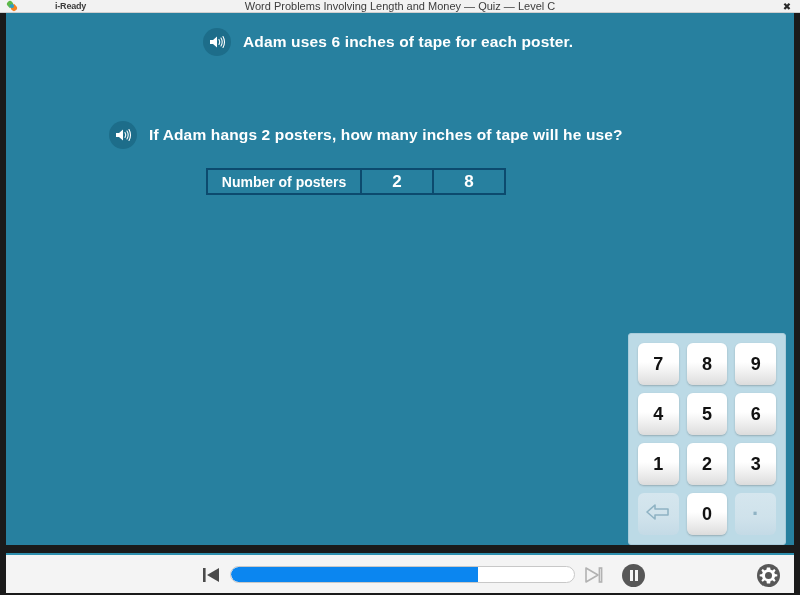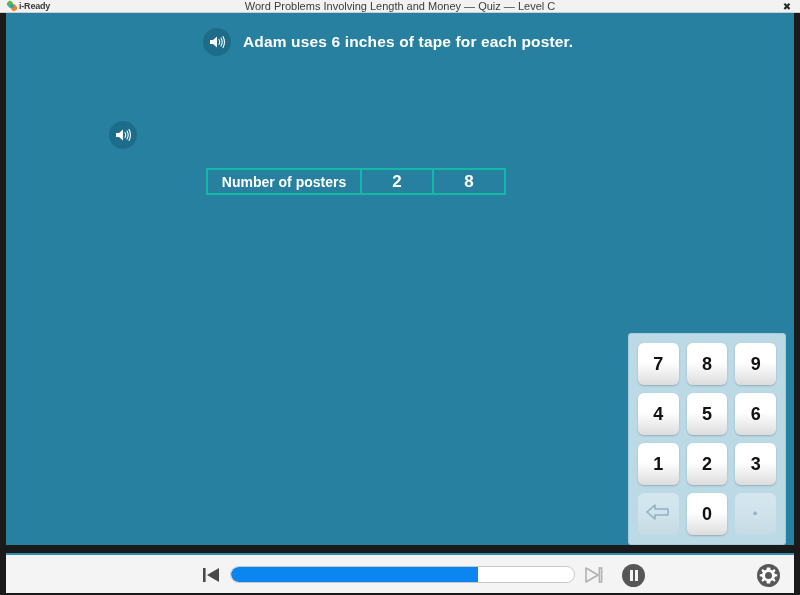--- a/index.html
+++ b/index.html
@@ -67,20 +67,21 @@
     left: 3px; top: 3px;
     transform: rotate(45deg);
   }
 
   .tb-brand {
     font-size: 9px;
     font-weight: bold;
     color: #3a3a3a;
     letter-spacing: -0.2px;
     line-height: 10px;
+    margin-left: 36px;
   }
 
   .tb-title {
     position: absolute;
     left: 0; right: 0;
     text-align: center;
     font-size: 11px;
     color: #3c3c3c;
     line-height: 13px;
     white-space: nowrap;
@@ -144,21 +145,21 @@
   .q2 { top: 108px; left: 103px; }
 
   
   .datatable {
     position: absolute;
     top: 155px;
     left: 200px;
     border-collapse: collapse;
   }
   .datatable td {
-    border: 2px solid #14b8a6;
+    border: 2px solid #0c4a6e;
     color: #ffffff;
     font-weight: bold;
     text-align: center;
     height: 25px;
     font-size: 14.5px;
     padding: 0 6px;
   }
   .datatable td.lbl { width: 154px; font-size: 14px; }
   .datatable td.col { width: 72px; font-size: 17px; }
   .datatable td.answer {
@@ -315,20 +316,21 @@
 
     <div class="qline q2">
       <span class="speaker">
         <svg width="18" height="14" viewBox="0 0 18 14">
           <path d="M2 5 H5 L9 1.5 V12.5 L5 9 H2 Z" fill="#ffffff"></path>
           <path d="M11 4.5 Q12.6 7 11 9.5" stroke="#ffffff" stroke-width="1.1" fill="none" stroke-linecap="round"></path>
           <path d="M13 3 Q15.4 7 13 11" stroke="#ffffff" stroke-width="1.1" fill="none" stroke-linecap="round"></path>
           <path d="M15 1.6 Q18 7 15 12.4" stroke="#ffffff" stroke-width="1.1" fill="none" stroke-linecap="round"></path>
         </svg>
       </span>
+      <span class="qtext">If Adam hangs 2 posters, how many inches of tape will he use?</span>
     </div>
 
     <table class="datatable">
       <tbody>
           <tr>
         <td class="lbl">Number of posters</td>
         <td class="col">2</td>
         <td class="col">8</td>
       </tr>
     </tbody>

